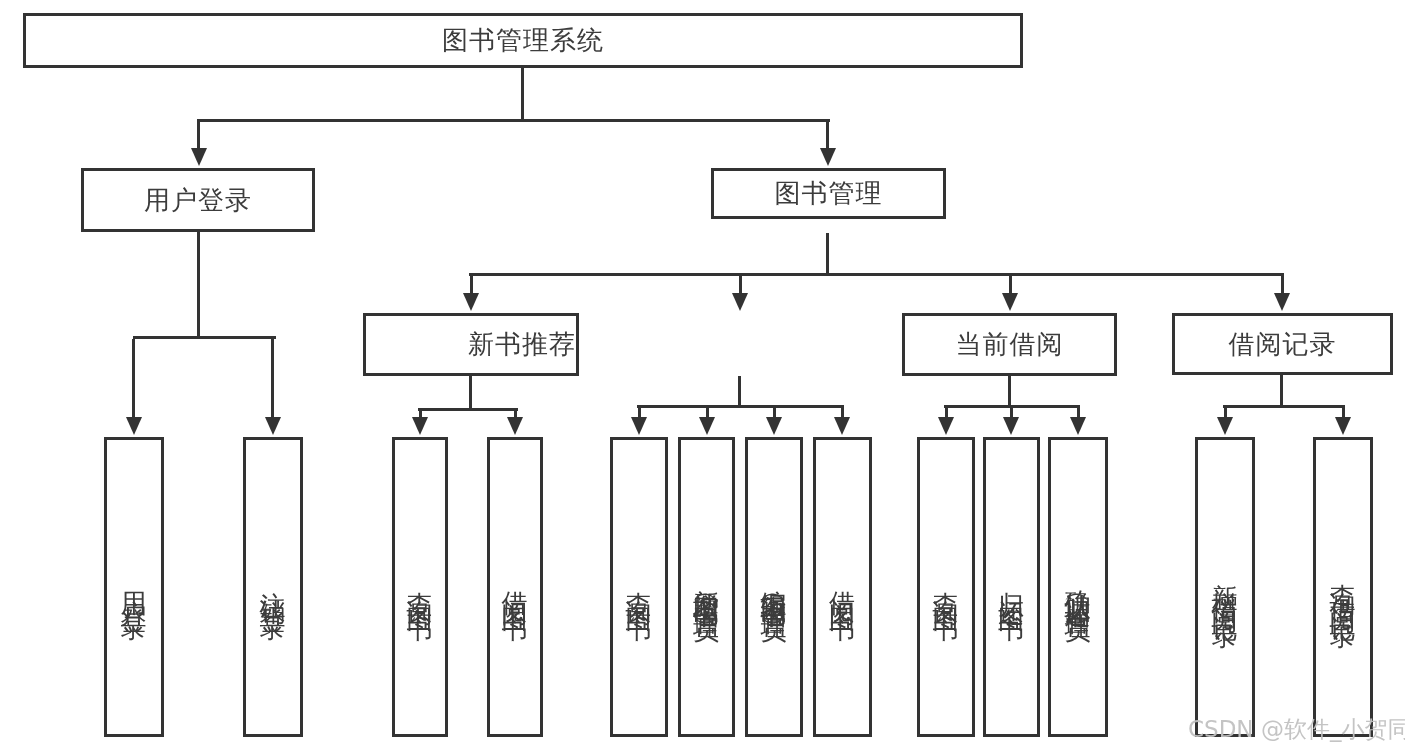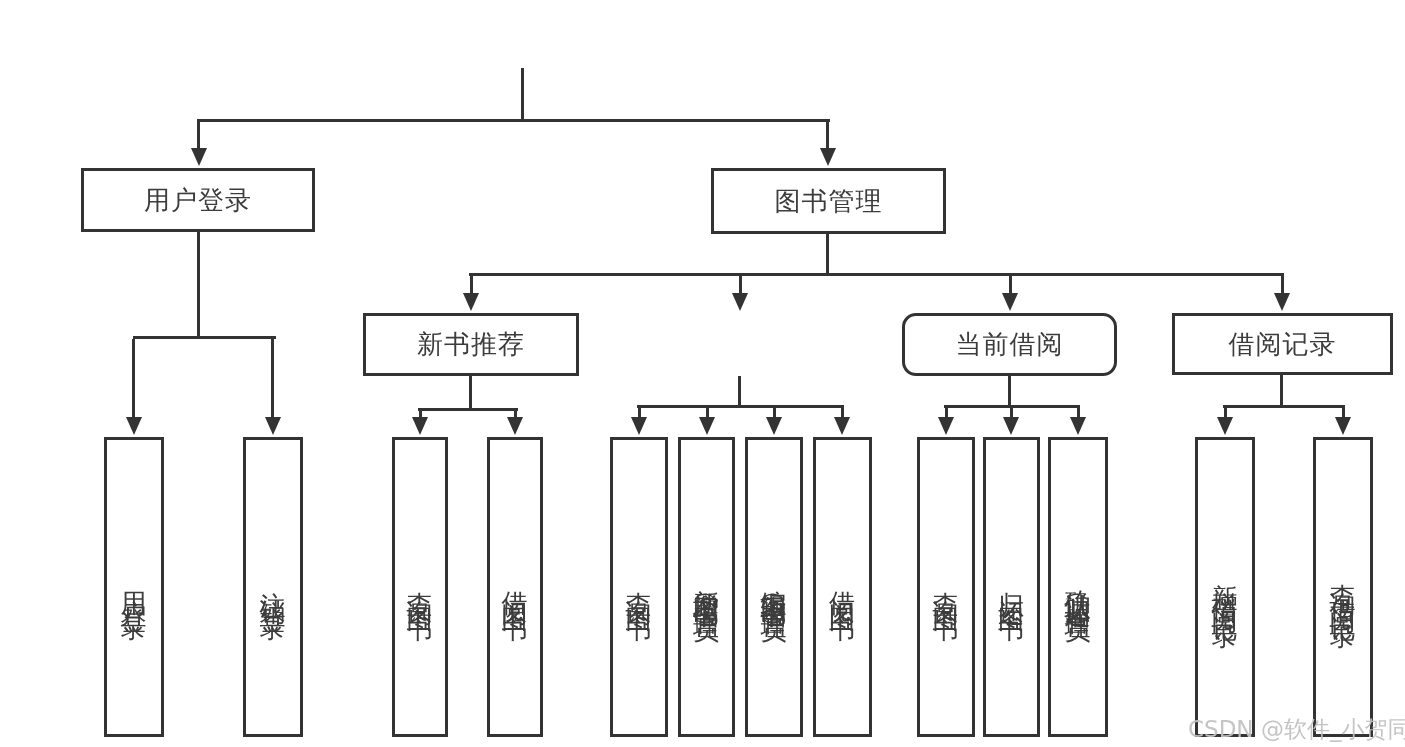--- a/index.html
+++ b/index.html
@@ -29,32 +29,35 @@
   .watermark {
     position:absolute; left:1188px; top:714px; font-size:23px;
     color:rgba(193,193,193,0.95); white-space:nowrap;
   }
 </style>
 </head>
 <body>
 
 <div id="canvas">
 
+  <div class="node hnode" style="left:23px; top:13px; width:1000px; height:55px;">
+    <span>图书管理系统</span>
+  </div>
 
   <div class="vline" style="left:521px; top:68px; height:51px;"></div>
   <div class="hline" style="left:197px; top:119px; width:633px;"></div>
   <div class="vline" style="left:197px; top:119px; height:31px;"></div>
   <div class="arrow" style="left:191px; top:148px;"></div>
   <div class="vline" style="left:826px; top:119px; height:31px;"></div>
   <div class="arrow" style="left:820px; top:148px;"></div>
 
   <div class="node hnode" style="left:81px; top:168px; width:234px; height:64px;">
     <span>用户登录</span>
   </div>
-  <div class="node hnode" style="left:711px; top:168px; width:235px; height:66px;">
+  <div class="node hnode" style="left:711px; top:168px; width:235px; height:51px;">
     <span>图书管理</span>
   </div>
 
   <div class="vline" style="left:197px; top:232px; height:104px;"></div>
   <div class="hline" style="left:133px; top:336px; width:143px;"></div>
   <div class="vline" style="left:132px; top:339px; height:78px;"></div>
   <div class="arrow" style="left:126px; top:417px;"></div>
   <div class="vline" style="left:271px; top:339px; height:78px;"></div>
   <div class="arrow" style="left:265px; top:417px;"></div>
 
@@ -62,24 +65,24 @@
   <div class="hline" style="left:469px; top:273px; width:815px;"></div>
   <div class="vline" style="left:470px; top:276px; height:17px;"></div>
   <div class="arrow" style="left:463px; top:293px;"></div>
   <div class="vline" style="left:739px; top:276px; height:17px;"></div>
   <div class="arrow" style="left:732px; top:293px;"></div>
   <div class="vline" style="left:1009px; top:276px; height:17px;"></div>
   <div class="arrow" style="left:1002px; top:293px;"></div>
   <div class="vline" style="left:1281px; top:276px; height:17px;"></div>
   <div class="arrow" style="left:1274px; top:293px;"></div>
 
-  <div class="node hnode" style="left:363px; top:313px; width:216px; height:63px;">
+  <div class="node hnode" style="left:363px; top:313px; width:216px; height:63px;justify-content:flex-end;">
     <span>新书推荐</span>
   </div>
-  <div class="node hnode" style="left:902px; top:313px; width:215px; height:63px;border-radius:14px;">
+  <div class="node hnode" style="left:902px; top:313px; width:215px; height:63px;">
     <span>当前借阅</span>
   </div>
   <div class="node hnode" style="left:1172px; top:313px; width:221px; height:62px;">
     <span>借阅记录</span>
   </div>
 
   <div class="vline" style="left:469px; top:376px; height:32px;"></div>
   <div class="hline" style="left:418px; top:408px; width:100px;"></div>
   <div class="vline" style="left:419px; top:411px; height:6px;"></div>
   <div class="arrow" style="left:412px; top:417px;"></div>

